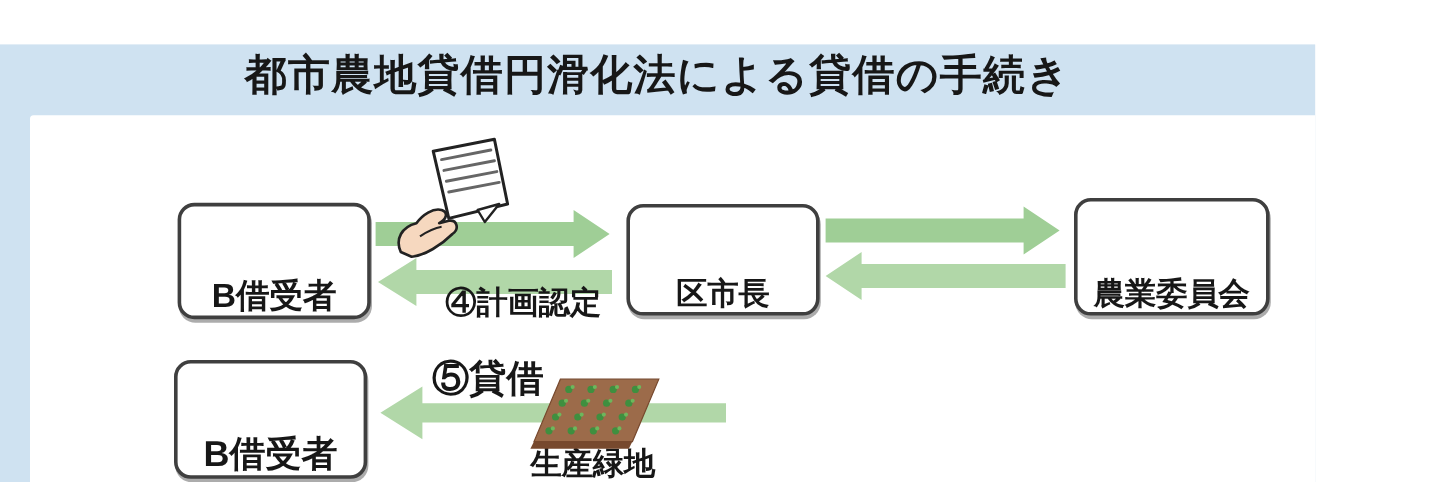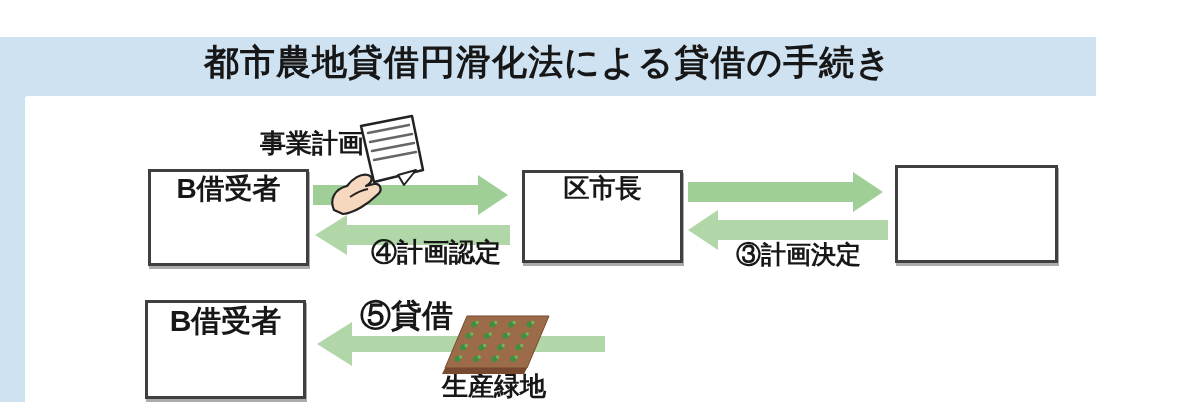--- a/index.html
+++ b/index.html
@@ -20,23 +20,23 @@
   }
   .bottom-edge{
     position:absolute;left:0;bottom:0;width:100%;height:5px;
     background:var(--bottom-edge,#b9cfe2);
   }
   .arrows{position:absolute;left:0;top:0;width:1200px;height:402px;}
   .arrow{fill:var(--arrow-green,#a2d099);}
   .arrow.light{fill:var(--arrow-green-light,#b0d7a7);}
   .node{
     position:absolute;background:#ffffff;
-    border:3px solid var(--box-border,#3f3f3f);border-radius:0;
+    border:3px solid var(--box-border,#3f3f3f);border-radius:14px;
     box-shadow:1px 3px 0 rgba(70,70,70,0.45);
-    display:flex;flex-direction:column;align-items:center;justify-content:space-between;
+    display:flex;flex-direction:column;align-items:center;justify-content:flex-end;
     font-weight:700;line-height:1.18;text-align:center;white-space:nowrap;
   }
   .flabel{position:absolute;font-weight:700;white-space:nowrap;}
   .icon{position:absolute;}
 </style>
 </head>
 <body>
 
 <div class="canvas">
 
@@ -54,29 +54,28 @@
 
   <div class="node" style="left:148px;top:132px;width:155px;height:91px;font-size:28px;">
     <span>B借受者</span>
   </div>
 
   <div class="node" style="left:522px;top:133px;width:155px;height:87px;font-size:26px;">
     <span>区市長</span>
   </div>
 
   <div class="node" style="left:895px;top:128px;width:157px;height:92px;font-size:26px;">
+    <span>農業委員会</span>
   </div>
 
   <div class="node" style="left:145px;top:263px;width:155px;height:93px;font-size:30px;">
     <span>B借受者</span>
   </div>
 
 
-  <div class="flabel" style="left:260px;top:89px;font-size:26px;">事業計画</div>
-  <div class="flabel" style="left:736px;top:201px;font-size:25px;">③計画決定</div>
   <div class="flabel" style="left:360px;top:258px;font-size:31px;">⑤貸借</div>
   <div class="flabel" style="left:371px;top:198px;font-size:26px;">④計画認定</div>
   <div class="flabel" style="left:442px;top:332px;font-size:26px;">生産緑地</div>
 
   <svg class="icon" style="left:328px;top:76px;width:115px;height:110px;" viewBox="0 0 115 110" xmlns="http://www.w3.org/2000/svg">
     <g>
       <path d="M6,97 C1,86 7,76 19,73 C24,66 33,60 40,62 C46,64 44,70 38,73 L46,71 C53,70 55,78 49,82 C40,91 26,100 15,101 Z" fill="var(--skin,#f6d8bf)" stroke="#222" stroke-width="2.2" stroke-linejoin="round"></path>
       <path d="M22,84 C28,80 34,77 40,76" stroke="#222" stroke-width="1.8" fill="none"></path>
     </g>
     <g>

